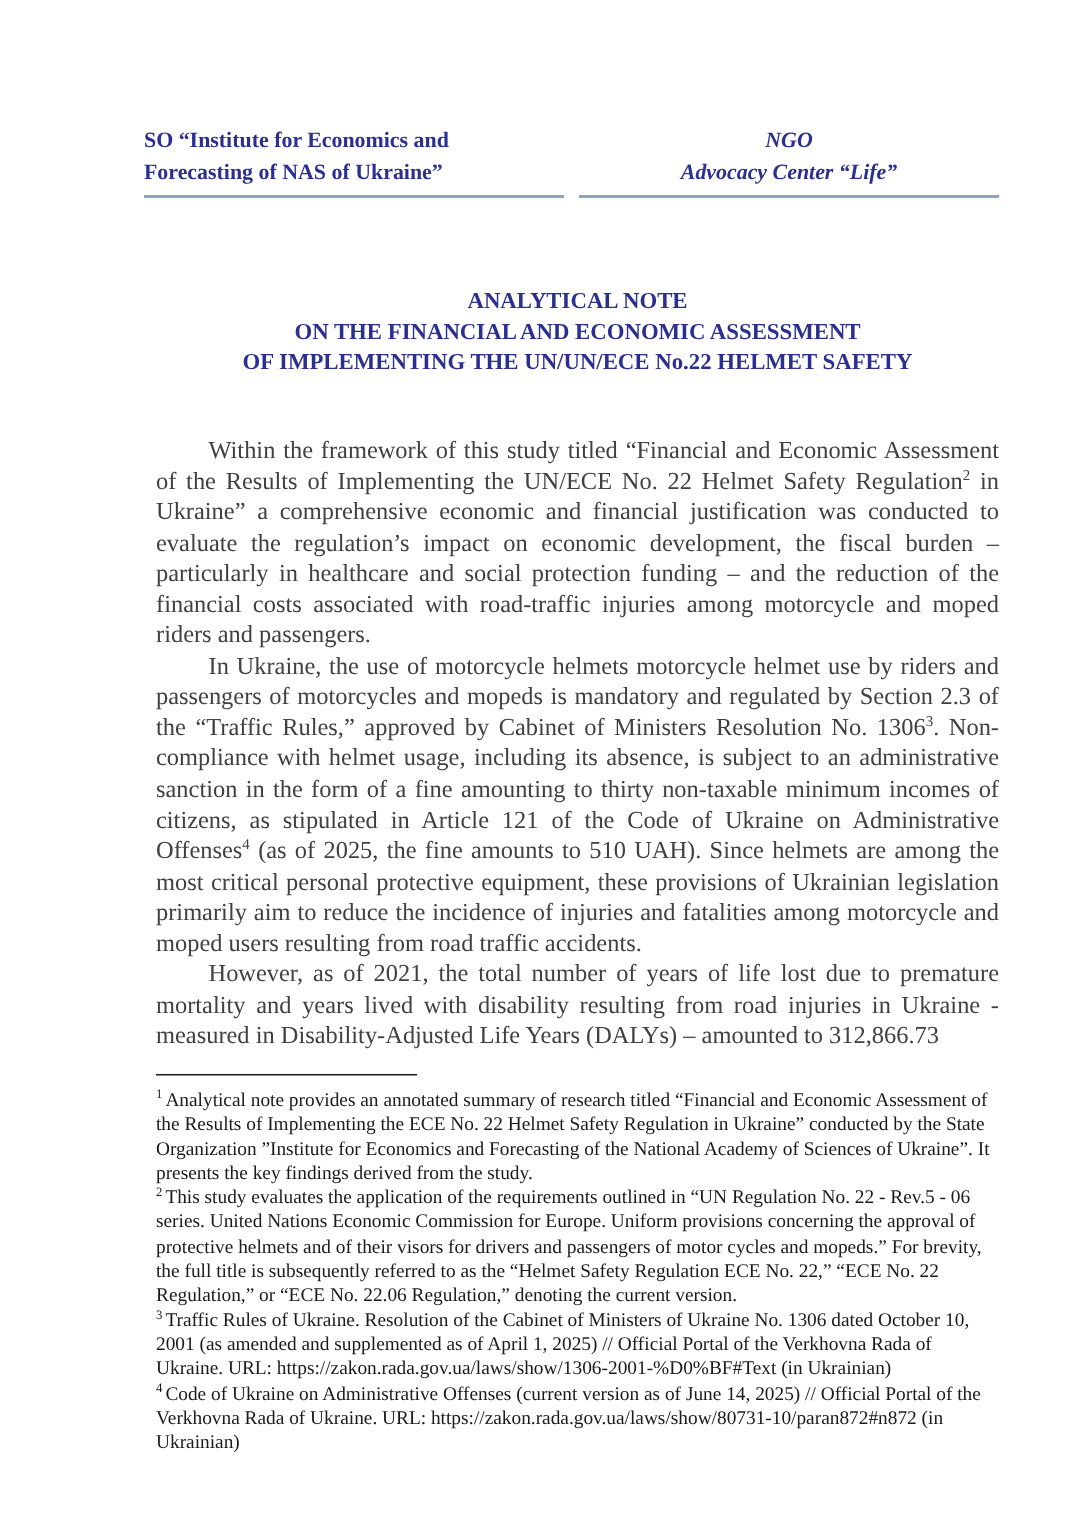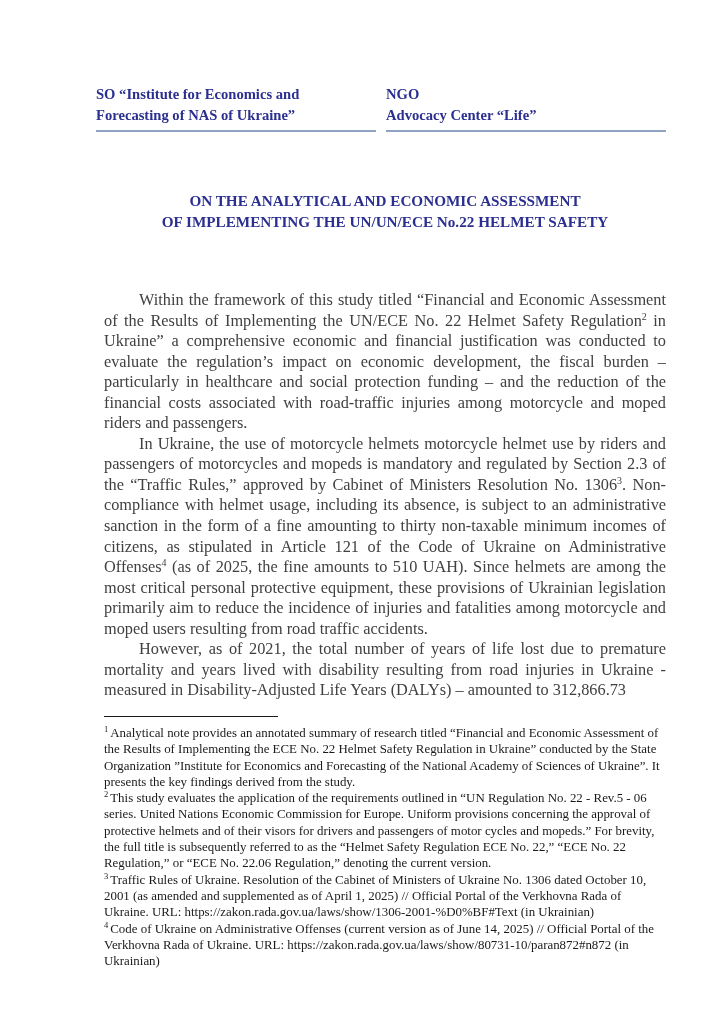--- a/index.html
+++ b/index.html
@@ -31,25 +31,26 @@
       font-weight: bold;
       font-size: 14.6px;
       line-height: 21px;
       color: #2b2f8f;
     }
     .header-right {
       position: absolute;
       right: 58px;
       top: 84px;
       width: 280px;
-      text-align: left;
+      text-align: center;
       font-weight: bold;
       font-size: 14.6px;
       line-height: 21px;
       color: #2b2f8f;
+      font-style: italic;
     }
     .header-line {
       display: block;
       white-space: nowrap;
     }
     .rule-left {
       position: absolute;
       left: 96px;
       top: 130px;
       width: 280px;
@@ -147,21 +148,22 @@
 
   <div class="header-right">
     <span class="header-line">NGO</span>
     <span class="header-line">Advocacy Center “Life”</span>
   </div>
 
   <div class="rule-left"></div>
   <div class="rule-right"></div>
 
   <div class="title">
-    <span class="title-line">ON THE ANALYTICAL AND ECONOMIC ASSESSMENT</span>
+    <span class="title-line">ANALYTICAL NOTE</span>
+    <span class="title-line">ON THE FINANCIAL AND ECONOMIC ASSESSMENT</span>
     <span class="title-line">OF IMPLEMENTING THE UN/UN/ECE No.22 HELMET SAFETY</span>
   </div>
 
   <div class="body-text">
     <p><span>Within the framework of this study titled “Financial and Economic Assessment of the Results of Implementing the UN/ECE No. 22 Helmet Safety Regulation</span><sup class="fn">2</sup><span> in Ukraine” a comprehensive economic and financial justification was conducted to evaluate the regulation’s impact on economic development, the fiscal burden – particularly in healthcare and social protection funding – and the reduction of the financial costs associated with road-traffic injuries among motorcycle and moped riders and passengers.</span></p>
     <p><span>In Ukraine, the use of motorcycle helmets motorcycle helmet use by riders and passengers of motorcycles and mopeds is mandatory and regulated by Section 2.3 of the “Traffic Rules,” approved by Cabinet of Ministers Resolution No. 1306</span><sup class="fn">3</sup><span>. Non-compliance with helmet usage, including its absence, is subject to an administrative sanction in the form of a fine amounting to thirty non-taxable minimum incomes of citizens, as stipulated in Article 121 of the Code of Ukraine on Administrative Offenses</span><sup class="fn">4</sup><span> (as of 2025, the fine amounts to 510 UAH). Since helmets are among the most critical personal protective equipment, these provisions of Ukrainian legislation primarily aim to reduce the incidence of injuries and fatalities among motorcycle and moped users resulting from road traffic accidents.</span></p>
     <p>However, as of 2021, the total number of years of life lost due to premature mortality and years lived with disability resulting from road injuries in Ukraine - measured in Disability-Adjusted Life Years (DALYs) – amounted to 312,866.73</p>
   </div>
 
   <div class="fn-rule"></div>

